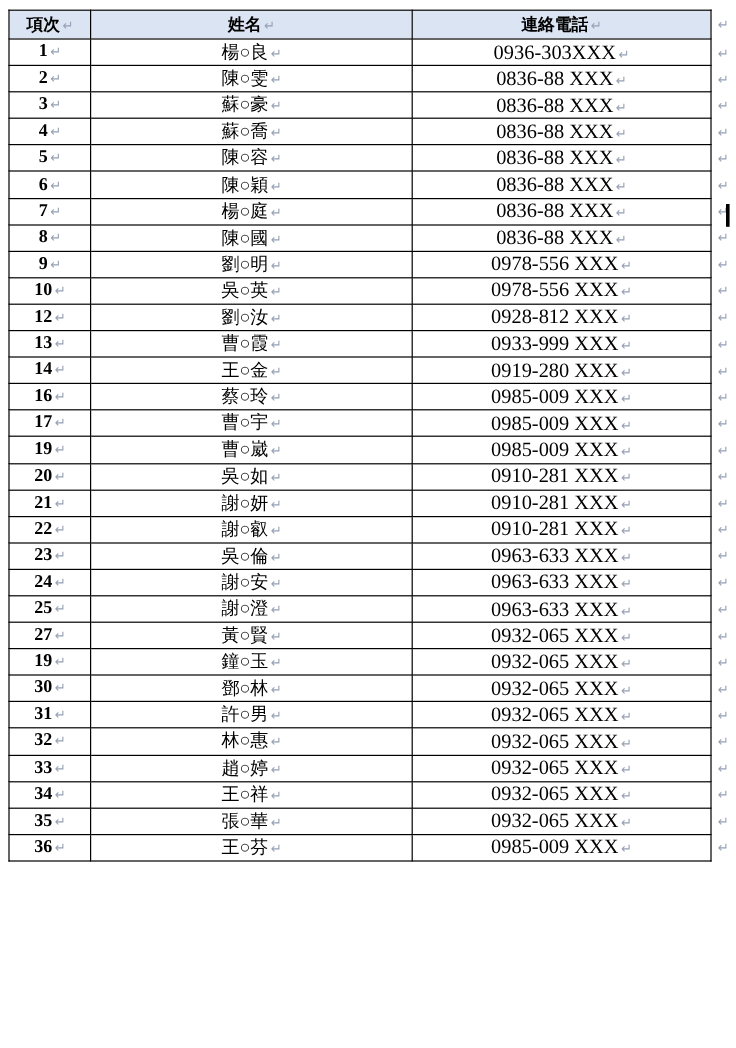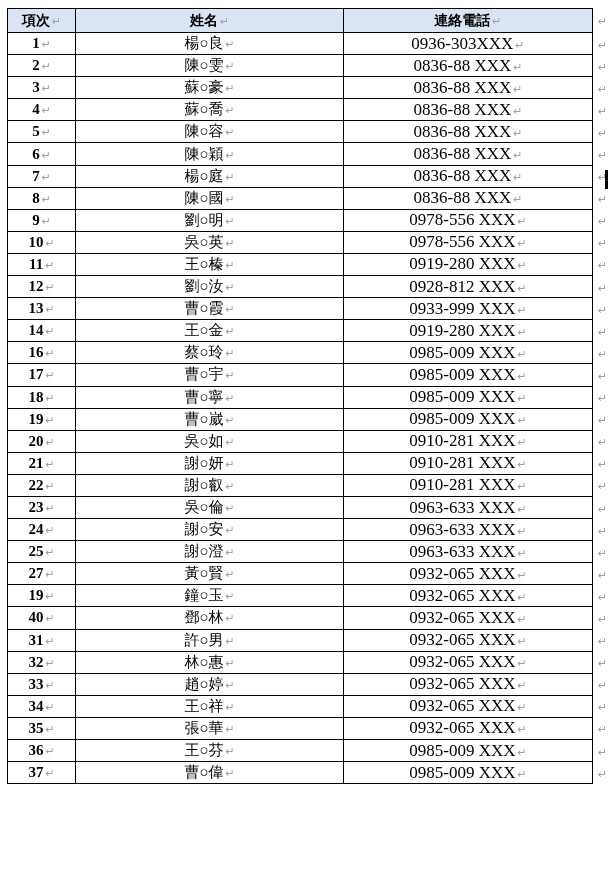--- a/index.html
+++ b/index.html
@@ -130,26 +130,20 @@
         <td class="phone"><span>0978-556 XXX</span><span class="mark">↵</span></td>
         <td class="gutter"><span class="mark">↵</span></td>
       </tr>
       <tr>
         <td class="idx"><span>10</span><span class="mark">↵</span></td>
         <td class="name"><span>吳○英</span><span class="mark">↵</span></td>
         <td class="phone"><span>0978-556 XXX</span><span class="mark">↵</span></td>
         <td class="gutter"><span class="mark">↵</span></td>
       </tr>
       <tr>
-        <td class="idx"><span>11</span><span class="mark">↵</span></td>
-        <td class="name"><span>王○榛</span><span class="mark">↵</span></td>
-        <td class="phone"><span>0919-280 XXX</span><span class="mark">↵</span></td>
-        <td class="gutter"><span class="mark">↵</span></td>
-      </tr>
-      <tr>
         <td class="idx"><span>12</span><span class="mark">↵</span></td>
         <td class="name"><span>劉○汝</span><span class="mark">↵</span></td>
         <td class="phone"><span>0928-812 XXX</span><span class="mark">↵</span></td>
         <td class="gutter"><span class="mark">↵</span></td>
       </tr>
       <tr>
         <td class="idx"><span>13</span><span class="mark">↵</span></td>
         <td class="name"><span>曹○霞</span><span class="mark">↵</span></td>
         <td class="phone"><span>0933-999 XXX</span><span class="mark">↵</span></td>
         <td class="gutter"><span class="mark">↵</span></td>
@@ -166,26 +160,20 @@
         <td class="phone"><span>0985-009 XXX</span><span class="mark">↵</span></td>
         <td class="gutter"><span class="mark">↵</span></td>
       </tr>
       <tr>
         <td class="idx"><span>17</span><span class="mark">↵</span></td>
         <td class="name"><span>曹○宇</span><span class="mark">↵</span></td>
         <td class="phone"><span>0985-009 XXX</span><span class="mark">↵</span></td>
         <td class="gutter"><span class="mark">↵</span></td>
       </tr>
       <tr>
-        <td class="idx"><span>18</span><span class="mark">↵</span></td>
-        <td class="name"><span>曹○寧</span><span class="mark">↵</span></td>
-        <td class="phone"><span>0985-009 XXX</span><span class="mark">↵</span></td>
-        <td class="gutter"><span class="mark">↵</span></td>
-      </tr>
-      <tr>
         <td class="idx"><span>19</span><span class="mark">↵</span></td>
         <td class="name"><span>曹○崴</span><span class="mark">↵</span></td>
         <td class="phone"><span>0985-009 XXX</span><span class="mark">↵</span></td>
         <td class="gutter"><span class="mark">↵</span></td>
       </tr>
       <tr>
         <td class="idx"><span>20</span><span class="mark">↵</span></td>
         <td class="name"><span>吳○如</span><span class="mark">↵</span></td>
         <td class="phone"><span>0910-281 XXX</span><span class="mark">↵</span></td>
         <td class="gutter"><span class="mark">↵</span></td>
@@ -226,21 +214,21 @@
         <td class="phone"><span>0932-065 XXX</span><span class="mark">↵</span></td>
         <td class="gutter"><span class="mark">↵</span></td>
       </tr>
       <tr>
         <td class="idx"><span>19</span><span class="mark">↵</span></td>
         <td class="name"><span>鐘○玉</span><span class="mark">↵</span></td>
         <td class="phone"><span>0932-065 XXX</span><span class="mark">↵</span></td>
         <td class="gutter"><span class="mark">↵</span></td>
       </tr>
       <tr>
-        <td class="idx"><span>40</span><span class="mark">↵</span></td>
+        <td class="idx"><span>30</span><span class="mark">↵</span></td>
         <td class="name"><span>鄧○林</span><span class="mark">↵</span></td>
         <td class="phone"><span>0932-065 XXX</span><span class="mark">↵</span></td>
         <td class="gutter"><span class="mark">↵</span></td>
       </tr>
       <tr>
         <td class="idx"><span>31</span><span class="mark">↵</span></td>
         <td class="name"><span>許○男</span><span class="mark">↵</span></td>
         <td class="phone"><span>0932-065 XXX</span><span class="mark">↵</span></td>
         <td class="gutter"><span class="mark">↵</span></td>
       </tr>
@@ -264,25 +252,19 @@
       </tr>
       <tr>
         <td class="idx"><span>35</span><span class="mark">↵</span></td>
         <td class="name"><span>張○華</span><span class="mark">↵</span></td>
         <td class="phone"><span>0932-065 XXX</span><span class="mark">↵</span></td>
         <td class="gutter"><span class="mark">↵</span></td>
       </tr>
       <tr>
         <td class="idx"><span>36</span><span class="mark">↵</span></td>
         <td class="name"><span>王○芬</span><span class="mark">↵</span></td>
-        <td class="phone"><span>0985-009 XXX</span><span class="mark">↵</span></td>
-        <td class="gutter"><span class="mark">↵</span></td>
-      </tr>
-      <tr>
-        <td class="idx"><span>37</span><span class="mark">↵</span></td>
-        <td class="name"><span>曹○偉</span><span class="mark">↵</span></td>
         <td class="phone"><span>0985-009 XXX</span><span class="mark">↵</span></td>
         <td class="gutter"><span class="mark">↵</span></td>
       </tr>
     </tbody>
 </table>
 
 <div class="cursor-bar"></div>
 
 </body></html>

